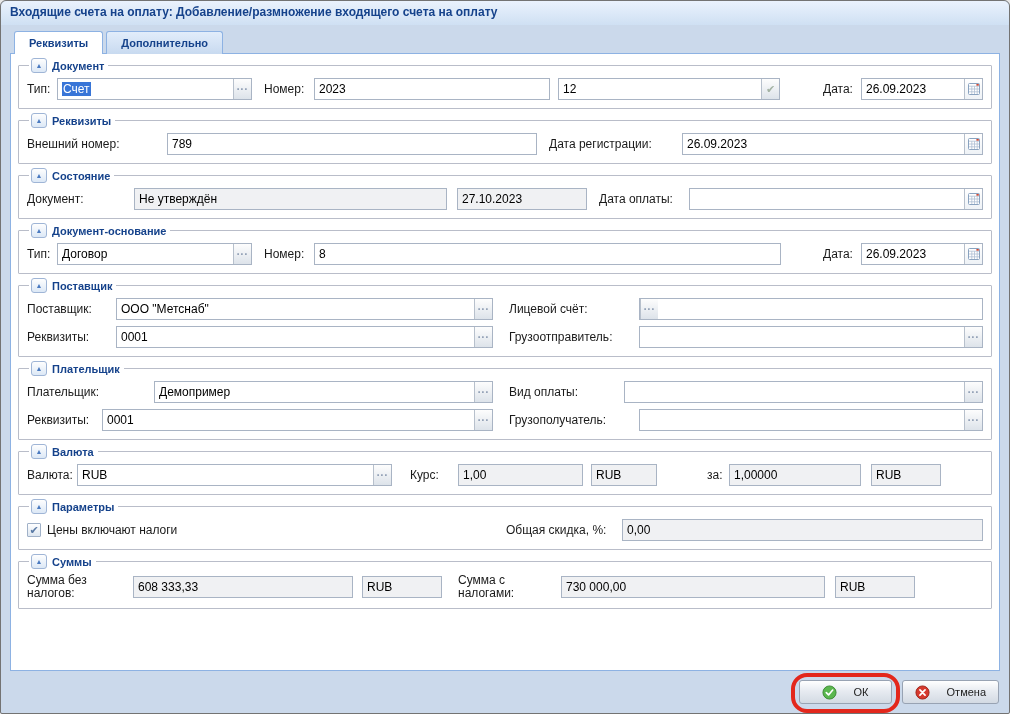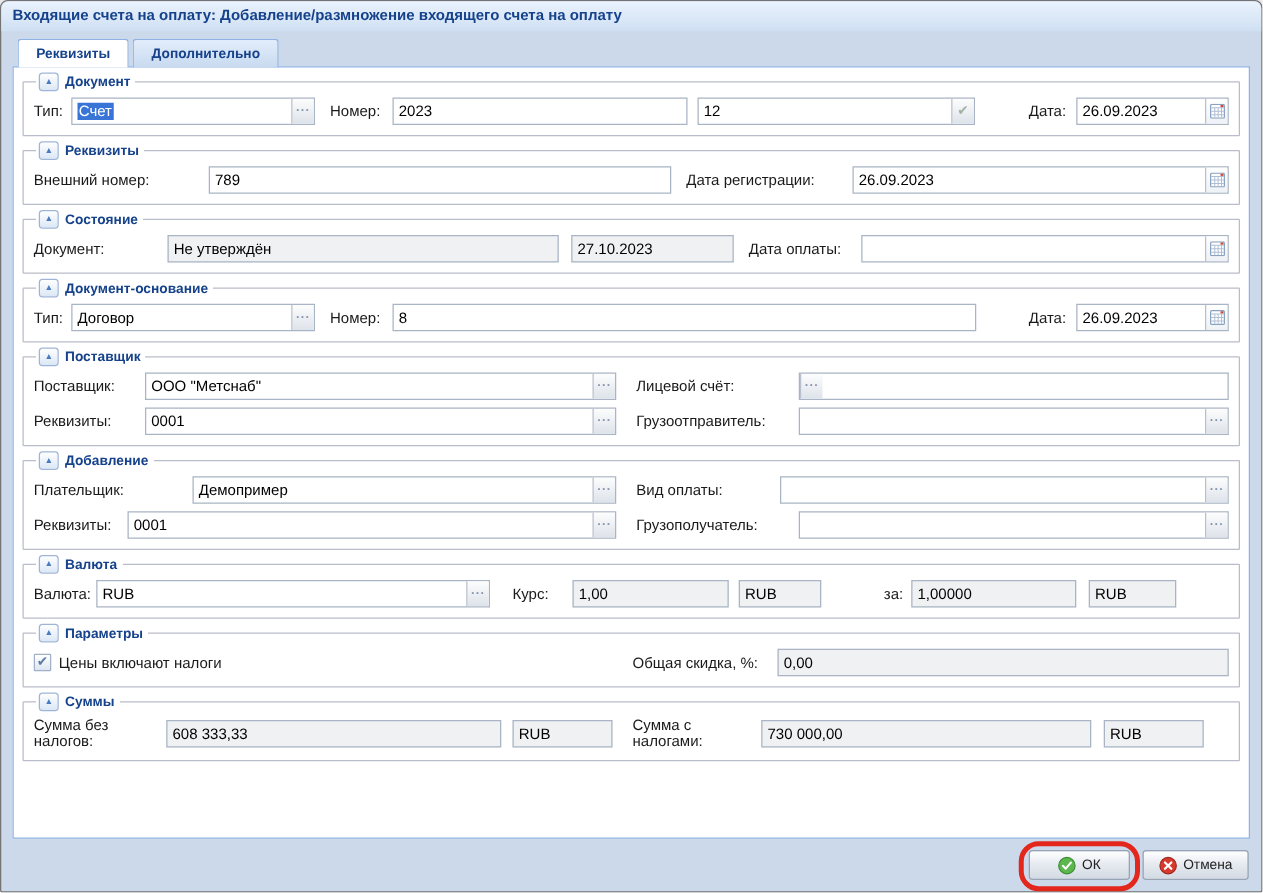--- a/index.html
+++ b/index.html
@@ -95,21 +95,21 @@
     width:14px; height:14px; flex:0 0 auto;
     border:1px solid #a0b1c8; border-radius:1px;
     background:linear-gradient(#ffffff,#dde6f0);
     display:inline-flex; align-items:center; justify-content:center;
     cursor:pointer;
   }
   .cb .cb-glyph { color:#5b7ba6; font-size:11px; line-height:1; }
   .cb-label { font-size:12px; color:#1a1a1a; margin-left:6px; }
   
   .btn {
-    display:flex; align-items:center; gap:5px;
+    display:flex; align-items:center; gap:17px;
     height:24px; padding:0 12px;
     font-size:11px; color:#222; font-family:inherit;
     border:1px solid #98a3b3; border-radius:3px;
     background:linear-gradient(#ffffff,#e7ebf1 45%,#d3dae3);
     cursor:pointer;
   }
   .ok-wrap { position:relative; }
   .ok-wrap .btn { padding:0 22px; }
   .annotation {
     position:absolute; left:-8px; top:-7px; right:-8px; bottom:-9px;
@@ -301,21 +301,21 @@
             </span>
         </div>
       </div>
     </fieldset>
 
     <fieldset class="gb">
       <legend>
         <span class="toggle">
             <span class="tg">▲</span>
           </span>
-        <span>Добавление</span>
+        <span>Плательщик</span>
       </legend>
       <div class="frow">
         <span class="lab" style="width:127px">Плательщик:</span>
         <div class="tf" style="width:339px">
           <span class="tf-text">Демопример</span>
           <span class="trigger">
               <span class="dots">...</span>
             </span>
         </div>
         <span class="lab" style="width:115px;margin-left:16px">Вид оплаты:</span>
@@ -399,21 +399,21 @@
 
     <fieldset class="gb">
       <legend>
         <span class="toggle">
             <span class="tg">▲</span>
           </span>
         <span>Суммы</span>
       </legend>
       <div class="frow">
         <span class="lab wrap" style="width:100px">Сумма без налогов:</span>
-        <div class="tf ro num" style="width:268px;margin-left:6px">
+        <div class="tf ro num" style="width:220px;margin-left:6px">
           <span class="tf-text">608 333,33</span>
         </div>
         <div class="tf ro" style="width:80px;margin-left:9px">
           <span class="tf-text">RUB</span>
         </div>
         <span class="lab wrap" style="width:97px;margin-left:16px">Сумма с налогами:</span>
         <div class="tf ro num" style="width:264px;margin-left:6px">
           <span class="tf-text">730 000,00</span>
         </div>
         <div class="tf ro" style="width:80px;margin-left:10px">

